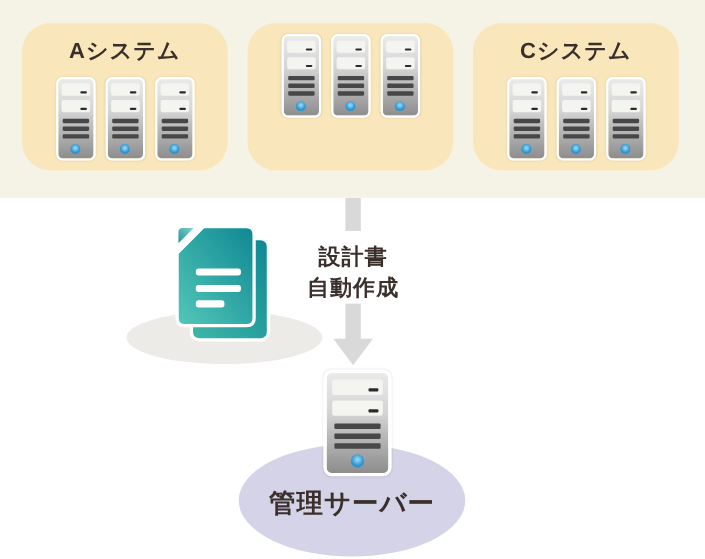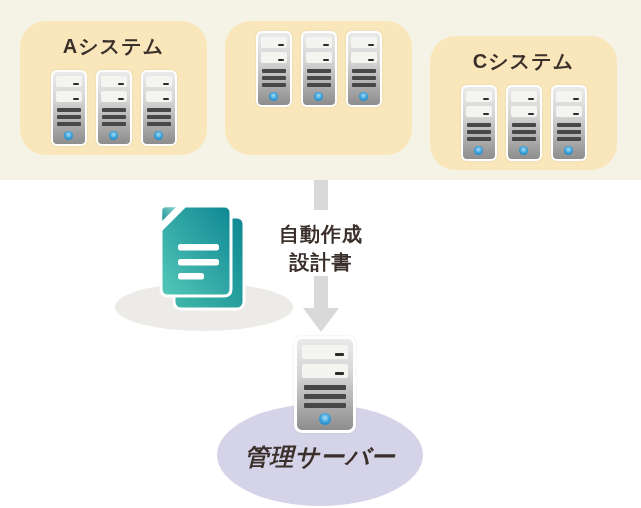--- a/index.html
+++ b/index.html
@@ -15,21 +15,21 @@
     position:absolute; left:0; top:0; width:641px; height:180px;
     background:var(--band-bg,#f5f2e6);
   }
   .system-box {
     position:absolute; top:21px; width:187px; height:134px;
     background:var(--box-bg,#f9e7bb); border-radius:26px;
     display:flex; flex-direction:column; align-items:center;
   }
   .system-box.pos-a { left:20px; }
   .system-box.pos-b { left:225px; }
-  .system-box.pos-c { left:430px;margin-top:15px; }
+  .system-box.pos-c { left:430px; }
   .system-title {
     margin-top:12px; font-size:20px; font-weight:bold; letter-spacing:1px;
     color:var(--text-dark,#3a2f2a);
   }
   .server-row { display:flex; gap:9px; margin-top:10px; }
 
   
   .server {
     box-sizing:border-box; display:flex; flex-direction:column;
     background:linear-gradient(180deg,#eaeaea 0%,#d4d4d4 40%,#8d8d8d 100%);
@@ -80,21 +80,20 @@
     border-radius:50%; background:var(--shadow-gray,#ecebe8); }
   .doc-icon { position:absolute; left:158px; top:203px; }
 
   
   .mgmt-ellipse { position:absolute; left:217px; top:404px; width:206px; height:102px;
     border-radius:50%; background:var(--ellipse-lavender,#d5d3e8); }
   .mgmt-label {
     position:absolute; left:210px; top:441px; width:220px; text-align:center;
     font-size:24px; font-weight:bold; letter-spacing:1px;
     color:var(--text-dark,#3a2f2a);
-    font-style:italic;
   }
 </style>
 </head>
 <body>
 
 <div class="canvas">
 
   <div class="band">
 
     <div class="system-box pos-a">
@@ -204,22 +203,22 @@
         </div>
     </div>
 
   </div>
 
   <div class="arrow-seg1"></div>
   <div class="arrow-seg2"></div>
   <div class="arrow-head"></div>
 
   <div class="process-label">
+    <div>設計書</div>
     <div>自動作成</div>
-    <div>設計書</div>
   </div>
 
   <div class="doc-shadow"></div>
   <svg class="doc-icon" width="92" height="110" viewBox="0 0 92 110">
     <defs>
       <linearGradient id="tealA" x1="0" y1="1" x2="1" y2="0">
         <stop offset="0" stop-color="#54c8b8"></stop>
           <stop offset="1" stop-color="#0e8793"></stop>
       </linearGradient>
       <linearGradient id="tealB" x1="0" y1="1" x2="1" y2="0">

